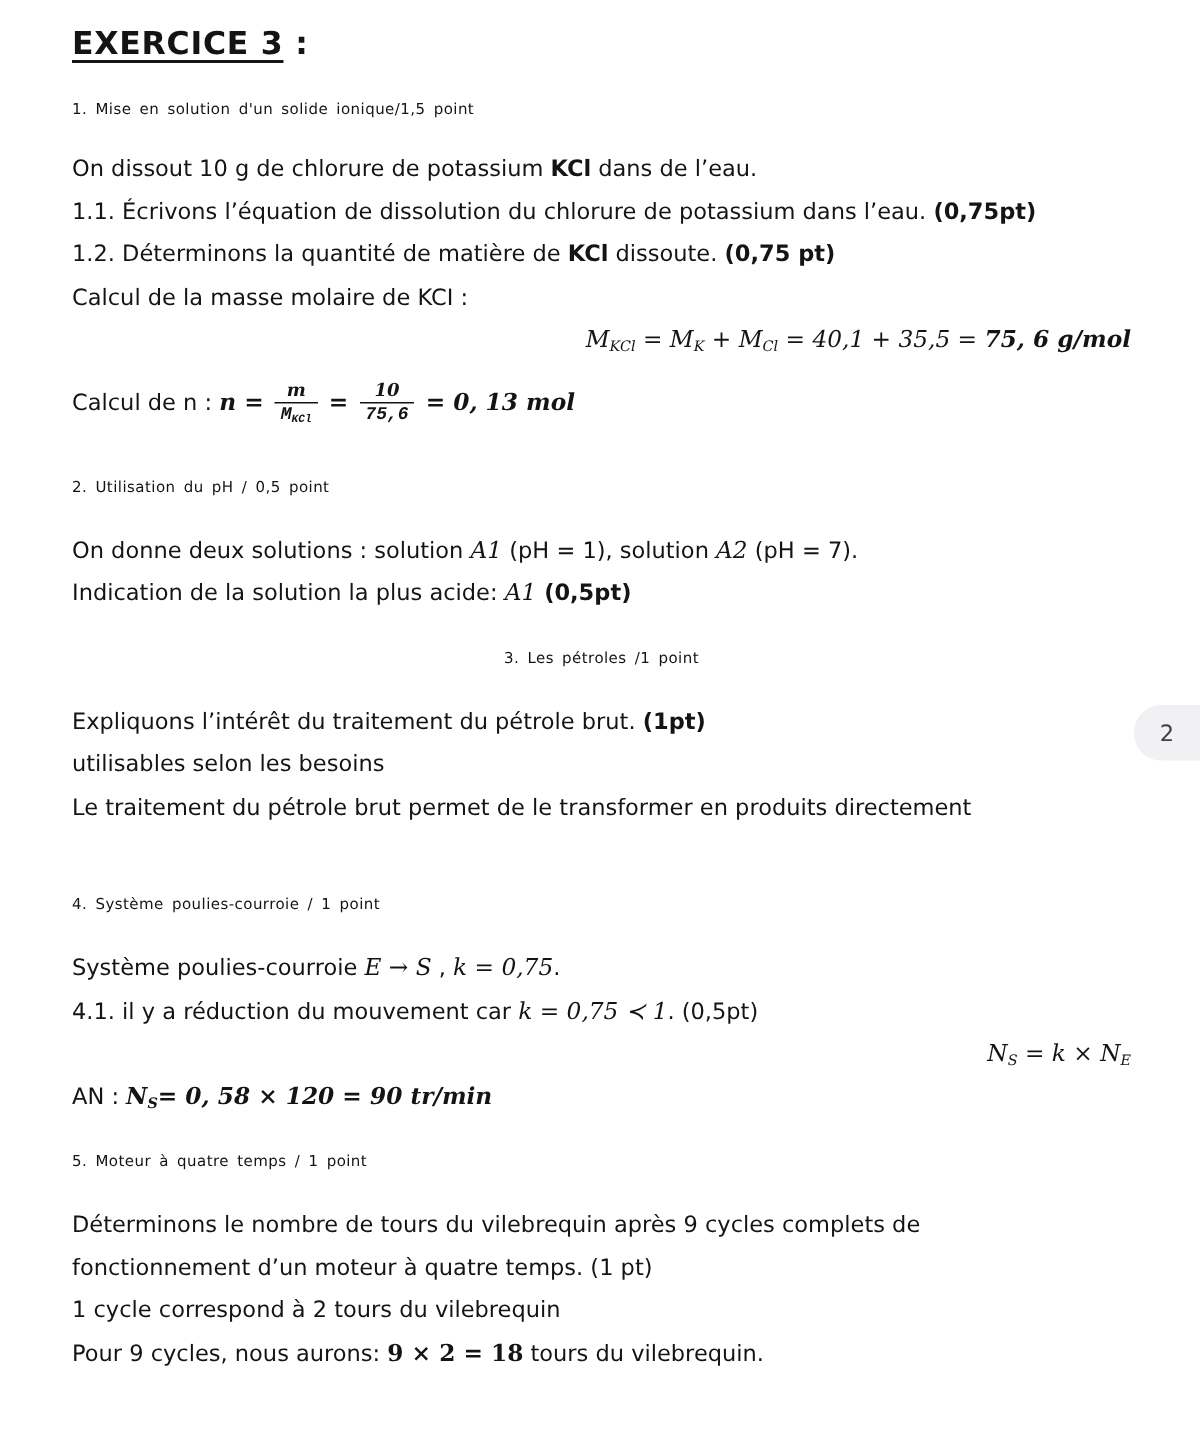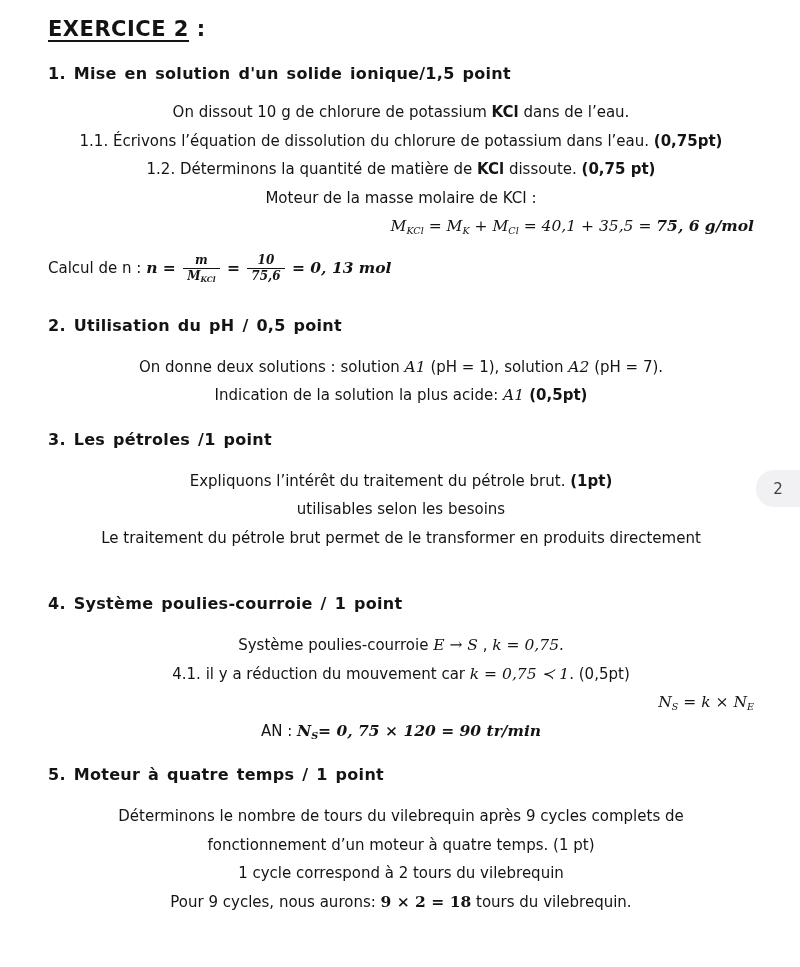--- a/index.html
+++ b/index.html
@@ -11,75 +11,75 @@
     font-family: "DejaVu Sans", sans-serif;
     position: relative;
     overflow: hidden;
   }
   .doc { padding: 16px 46px 0 48px; }
 
   .title { font-size: 21px; font-weight: bold; line-height: 26px; letter-spacing: 0.5px; }
   .title .u { text-decoration: underline; text-decoration-thickness: 2px; text-underline-offset: 4px; }
 
   .sec-heading {
-    font-size: 16px; font-weight: bold; line-height: 20px;
+    font-size: 10px; font-weight: normal; line-height: 20px;
     letter-spacing: 0.3px; word-spacing: 2px;
   }
   #h1 { margin-top: 22px; }
   #h2 { margin-top: 26px; }
-  #h3 { margin-top: 20px; }
+  #h3 { margin-top: 20px; text-align: center; }
   #h4 { margin-top: 42px; }
   #h5 { margin-top: 20px; }
 
   .line {
-    font-size: 15px; line-height: 28.5px; white-space: nowrap; text-align: center;
+    font-size: 15px; line-height: 28.5px; white-space: nowrap;
   }
   .mt-block { margin-top: 14px; }
   .mt-line { margin-top: 17px; }
 
   .math { font-family: "DejaVu Serif", serif; font-style: italic; font-size: 15.5px; }
   .math.b { font-weight: bold; }
   .math sub { font-size: 0.62em; font-style: italic; vertical-align: -0.3em; line-height: 0; }
   .math sup { font-size: 0.62em; vertical-align: 0.45em; line-height: 0; }
 
   .center { text-align: right; }
 
   .frac { display: inline-block; vertical-align: middle; text-align: center; line-height: 1.1; margin: 0 2px; }
   .frac .num { display: block; font-size: 12px; padding: 0 4px 1px; border-bottom: 1.6px solid #141414; }
-  .frac .den { display: block; font-size: 12px; padding: 1px 4px 0; }
+  .frac .den { display: block; font-size: 12px; padding: 1px 4px 0; font-family: Liberation Mono, monospace; }
   .frac sub { font-size: 0.62em; }
 
   .calc-n-line { margin-top: 5px; font-size: 15px; line-height: 44px; white-space: nowrap; }
 
   .page-badge {
     position: absolute; top: 470px; right: 0;
     width: 44px; height: 37px;
     background: #f1f1f3;
     border-radius: 18px 0 0 18px;
     display: flex; align-items: center; justify-content: center;
     font-size: 15px; color: #3c4043;
   }
 </style>
 </head>
 <body>
 
 <div class="doc">
 
-  <div class="title"><span class="u">EXERCICE 2</span><span> :</span></div>
+  <div class="title"><span class="u">EXERCICE 3</span><span> :</span></div>
 
   <div class="sec-heading" id="h1">1. Mise en solution d'un solide ionique/1,5 point</div>
 
   <div class="line mt-block"><span>On dissout 10 g de chlorure de potassium </span><b>KCl</b><span> dans de l’eau.</span></div>
 
   <div class="line"><span>1.1. Écrivons l’équation de dissolution du chlorure de potassium dans l’eau. </span><b>(0,75pt)</b></div>
 
 
   <div class="line"><span>1.2. Déterminons la quantité de matière de </span><b>KCl</b><span> dissoute. </span><b>(0,75 pt)</b></div>
 
-  <div class="line">Moteur de la masse molaire de KCI :</div>
+  <div class="line">Calcul de la masse molaire de KCI :</div>
 
   <div class="line center"><span class="math"><span>M</span><sub>KCl</sub><span> = </span><span>M</span><sub>K</sub><span> + </span><span>M</span><sub>Cl</sub><span> = 40,1 + 35,5 = </span></span><span class="math b">75, 6 g/mol</span></div>
 
   <div class="calc-n-line"><span>Calcul de n : </span><span class="math b"><span>n</span><span> = </span><span class="frac"><span class="num">m</span><span class="den"><span>M</span><sub>KCl</sub></span></span><span> = </span><span class="frac"><span class="num">10</span><span class="den">75,6</span></span><span> = </span><span>0, 13 mol</span></span></div>
 
   <div class="sec-heading" id="h2">2. Utilisation du pH / 0,5 point</div>
 
   <div class="line mt-line"><span>On donne deux solutions : solution </span><span class="math">A1</span><span> (pH = 1), solution </span><span class="math">A2</span><span> (pH = 7).</span></div>
 
   <div class="line"><span>Indication de la solution la plus acide: </span><span class="math">A1</span><b> (0,5pt)</b></div>
@@ -93,21 +93,21 @@
   <div class="sec-heading" id="h4">4. Système poulies-courroie / 1 point</div>
 
   <div class="line mt-line"><span>Système poulies-courroie </span><span class="math">E → S</span><span> , </span><span class="math">k = 0,75</span><span>.</span></div>
 
   <div class="line"><span>4.1. il y a réduction du mouvement car </span><span class="math">k = 0,75 ≺ 1</span><span>. (0,5pt)</span></div>
 
 
 
   <div class="line center"><span class="math"><span>N</span><sub>S</sub><span> = </span><span>k</span><span> × </span><span>N</span><sub>E</sub></span></div>
 
-  <div class="line"><span>AN : </span><span class="math b"><span>N</span><sub>S</sub><span>= 0, 75 × 120 = 90 tr/min</span></span></div>
+  <div class="line"><span>AN : </span><span class="math b"><span>N</span><sub>S</sub><span>= 0, 58 × 120 = 90 tr/min</span></span></div>
 
   <div class="sec-heading" id="h5">5. Moteur à quatre temps / 1 point</div>
 
   <div class="line mt-line">Déterminons le nombre de tours du vilebrequin après 9 cycles complets de</div>
   <div class="line">fonctionnement d’un moteur à quatre temps. (1 pt)</div>
   <div class="line">1 cycle correspond à 2 tours du vilebrequin</div>
   <div class="line"><span>Pour 9 cycles, nous aurons: </span><span class="math b" style="font-style:normal;">9 × 2 = 18</span><span> tours du vilebrequin.</span></div>
 
 </div>
 

